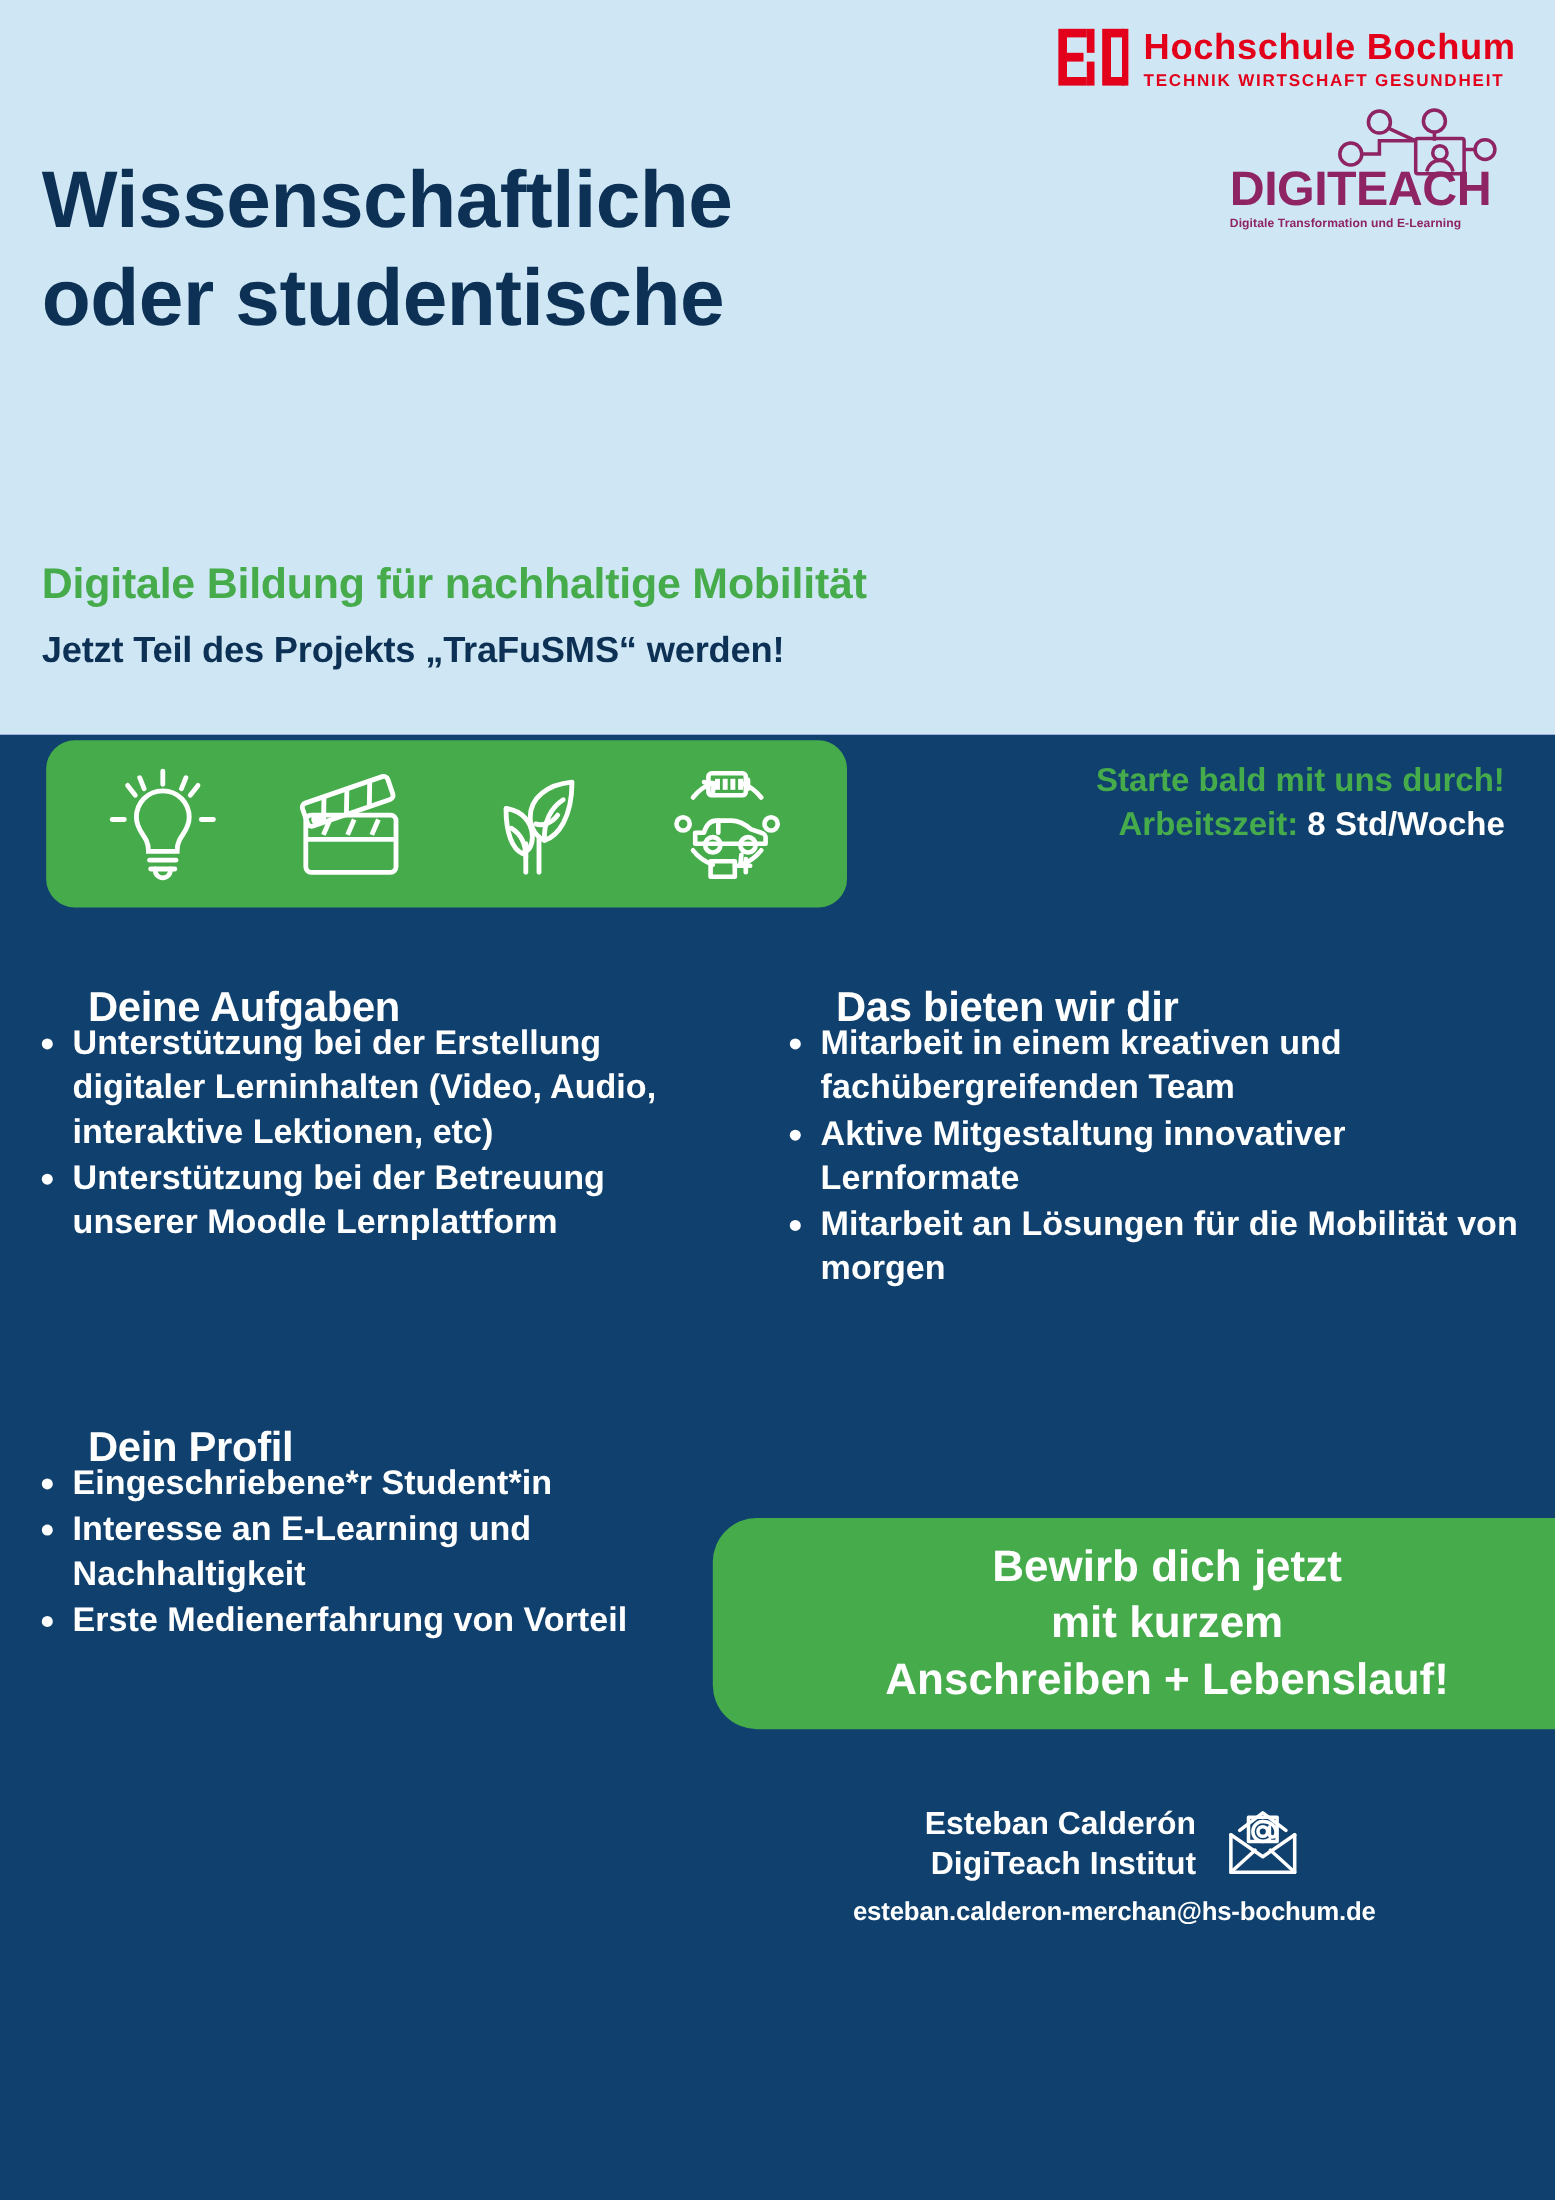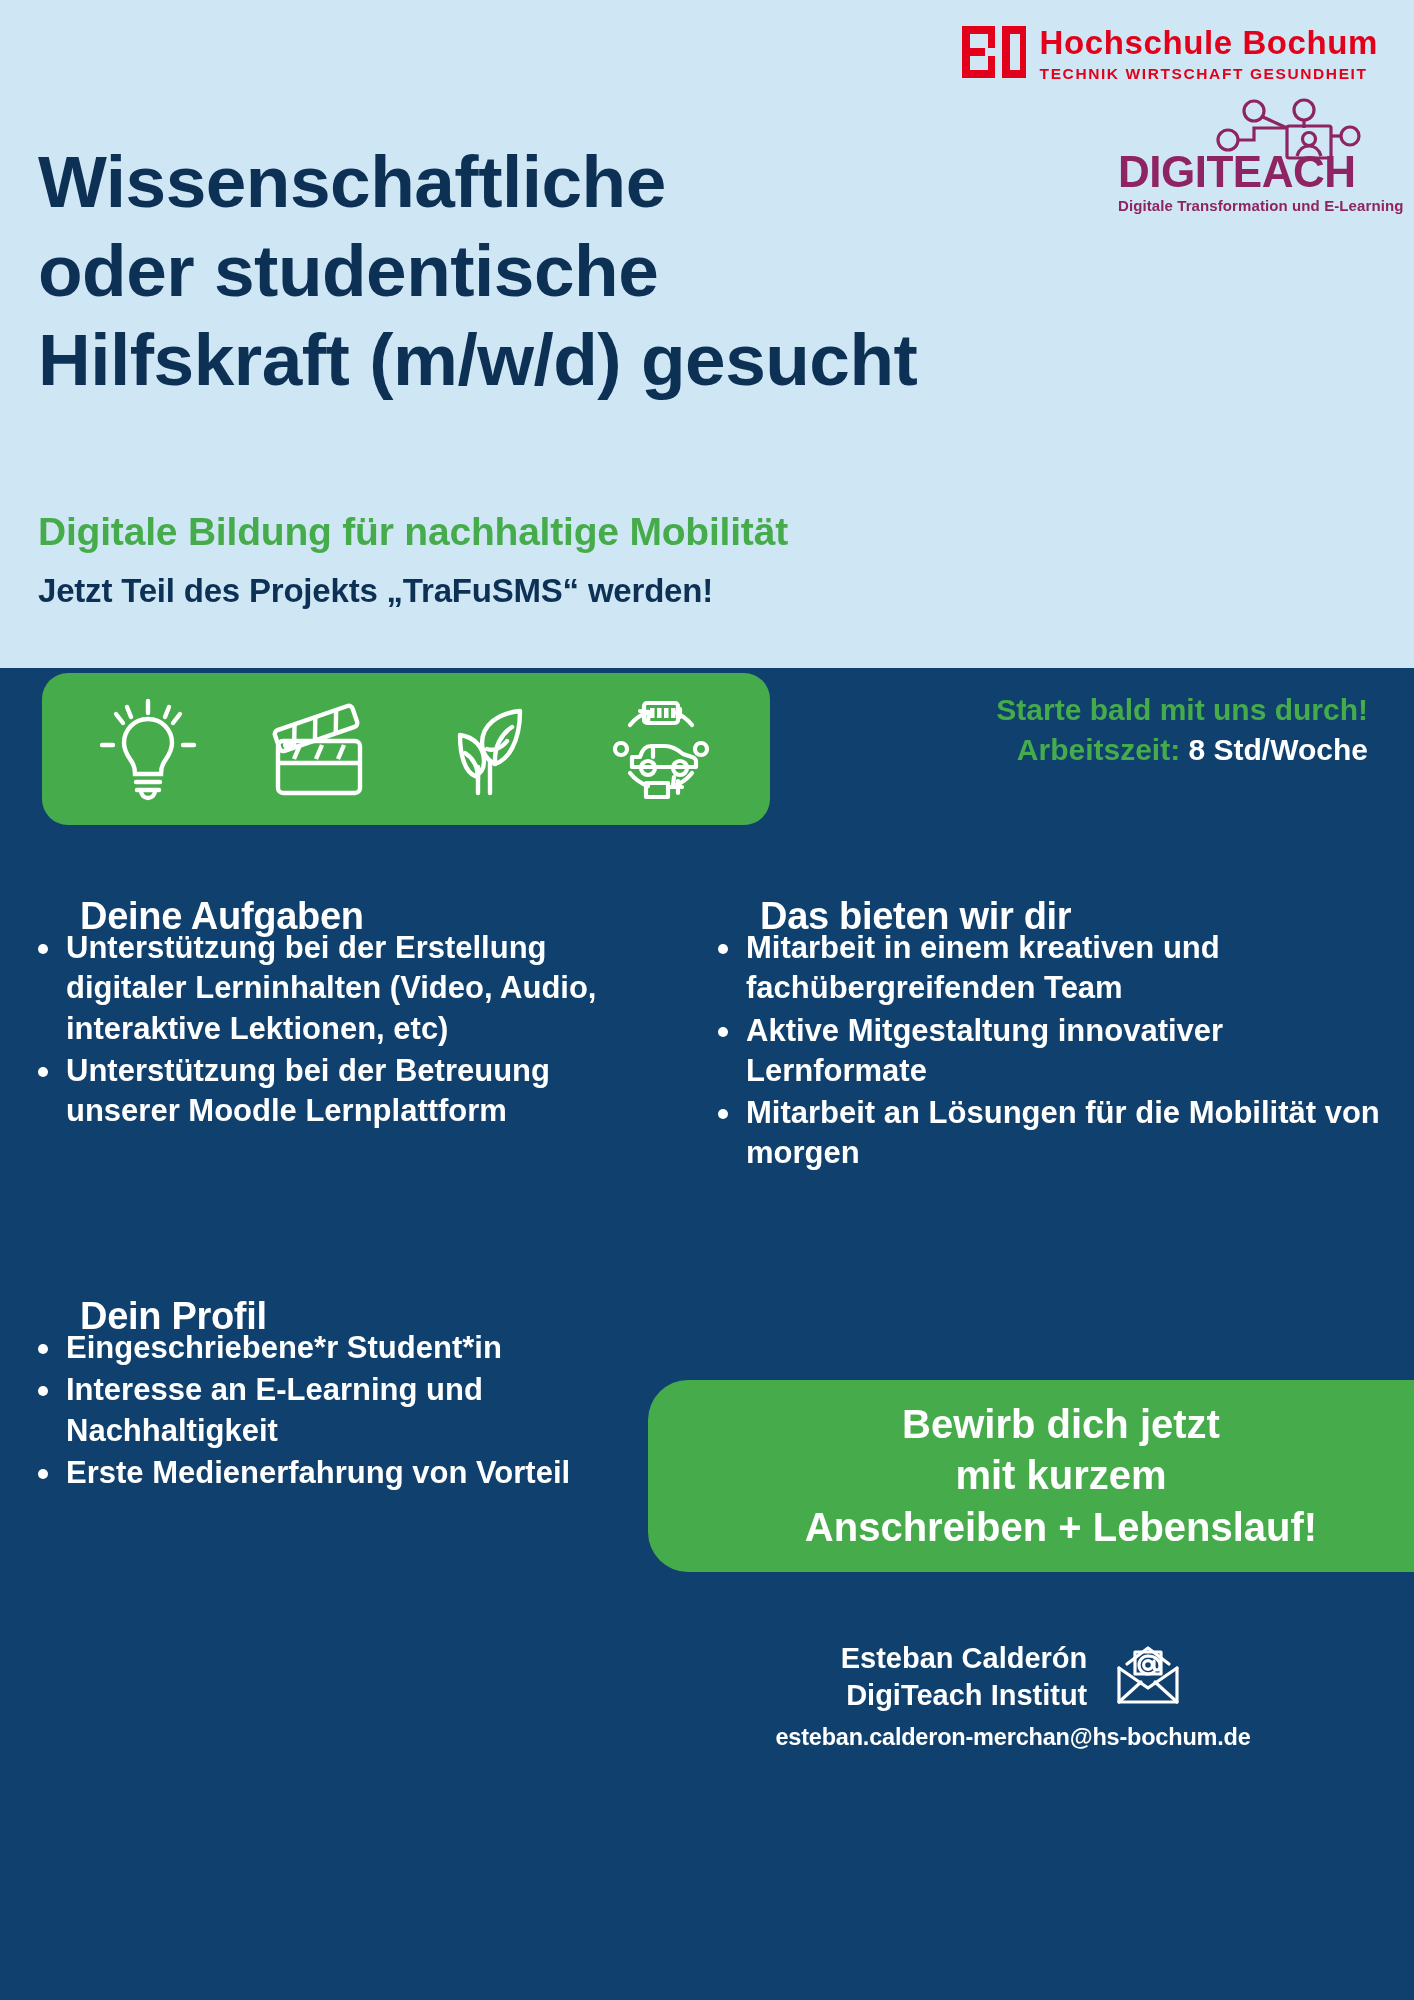--- a/index.html
+++ b/index.html
@@ -71,21 +71,21 @@
     font-weight: 800;
     letter-spacing: -0.5px;
     line-height: 1;
     margin-top: -6px;
     white-space: nowrap;
   }
   .dt-digi { color: #8e2463; }
   .dt-teach { color: #8e2463; }
   .dt-sub {
     color: #8e2463;
-    font-size: 15px;
+    font-size: 11px;
     font-weight: 700;
     letter-spacing: 0.1px;
     margin-top: 3px;
     white-space: nowrap;
   }
 
   
   .headline {
     position: absolute;
     left: 38px;
@@ -333,21 +333,20 @@
           </g>
         </svg>
       </div>
       <div class="dt-wordmark"><span class="dt-digi">DIGI</span><span class="dt-teach">TEACH</span></div>
       <div class="dt-sub">Digitale Transformation und E-Learning</div>
     </div>
 
     <h1 class="headline">
       <span class="hl-line">Wissenschaftliche</span>
       <span class="hl-line">oder studentische</span>
-      <span class="hl-line">Hilfskraft (m/w/d) gesucht</span>
     </h1>
 
     <div class="sub-green">Digitale Bildung für nachhaltige Mobilität</div>
     <div class="sub-navy">Jetzt Teil des Projekts „TraFuSMS“ werden!</div>
   </div>
 
   <div class="bottom-section">
 
     <div class="icon-strip">
       <span>

